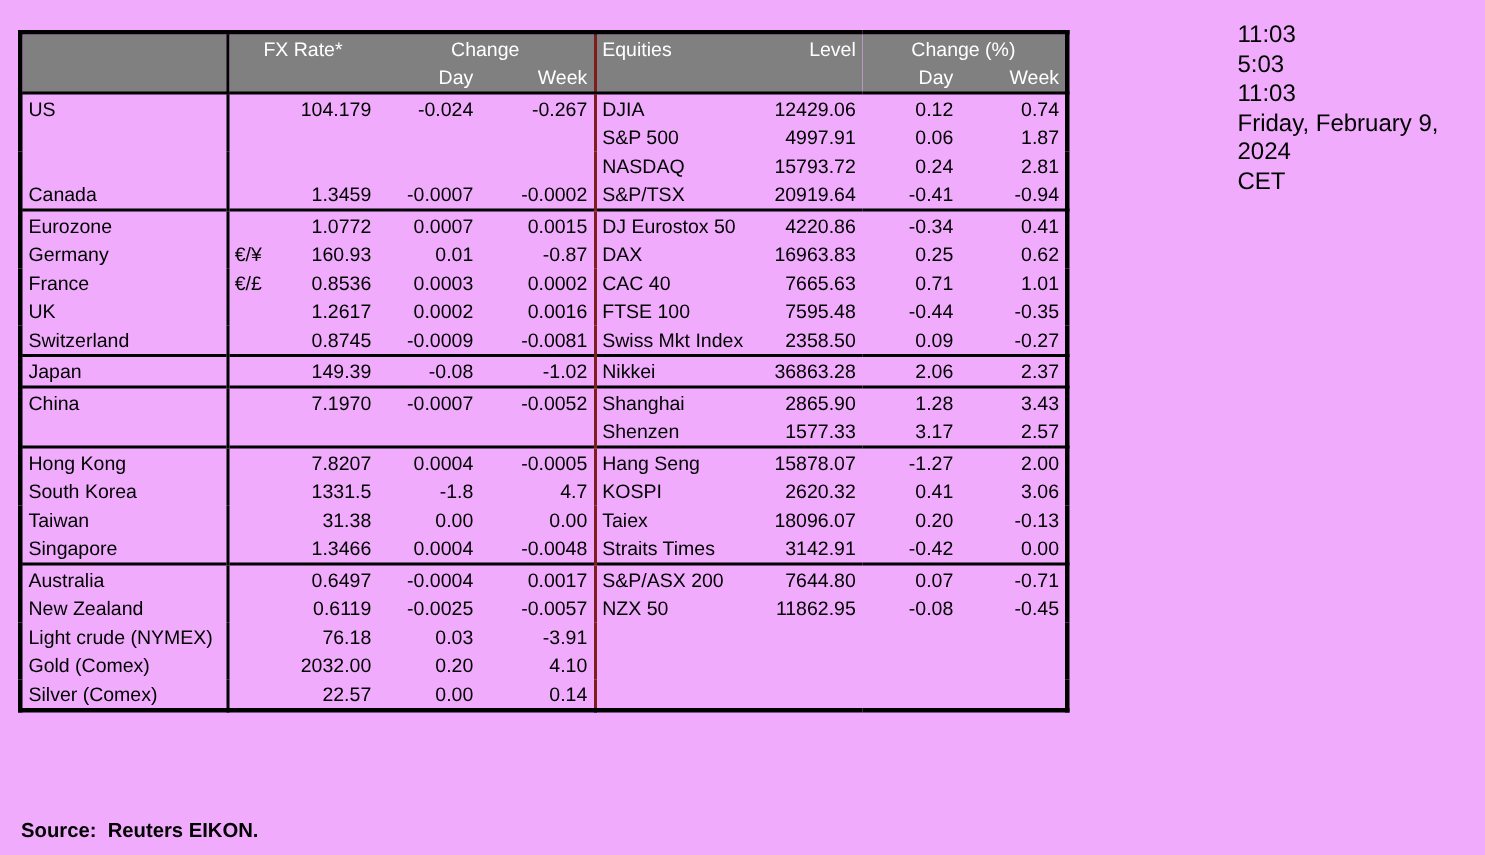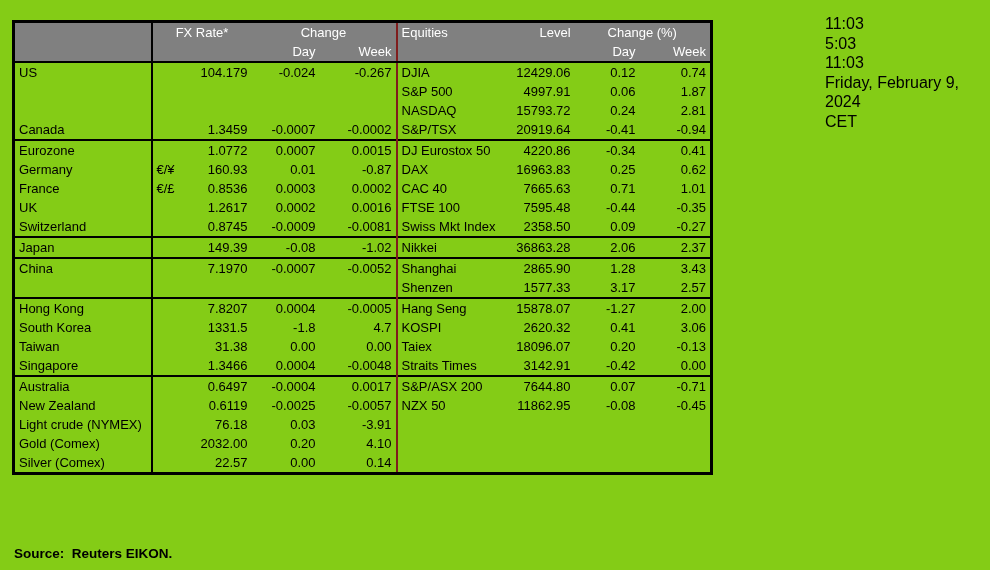--- a/index.html
+++ b/index.html
@@ -1,17 +1,17 @@
 <!DOCTYPE html>
 <html><head>
 <meta charset="utf-8">
 <style>
   html,body { margin:0; padding:0; background:#ffffff; }
   .sheet {
-    position:relative; width:990px; height:570px; background:#84cc16;
+    position:relative; width:990px; height:570px; background:#f0abfc;
     font-family:"Liberation Sans", sans-serif; color:#000;
   }
   table.mkt {
     position:absolute; left:12px; top:20px; width:698px;
     border-collapse:collapse; table-layout:fixed;
     border:3px solid #000;
   }
   table.mkt th, table.mkt td {
     padding:0 4px; font-size:13px; height:19px; line-height:19px;
     white-space:nowrap; overflow:hidden; font-weight:normal;

